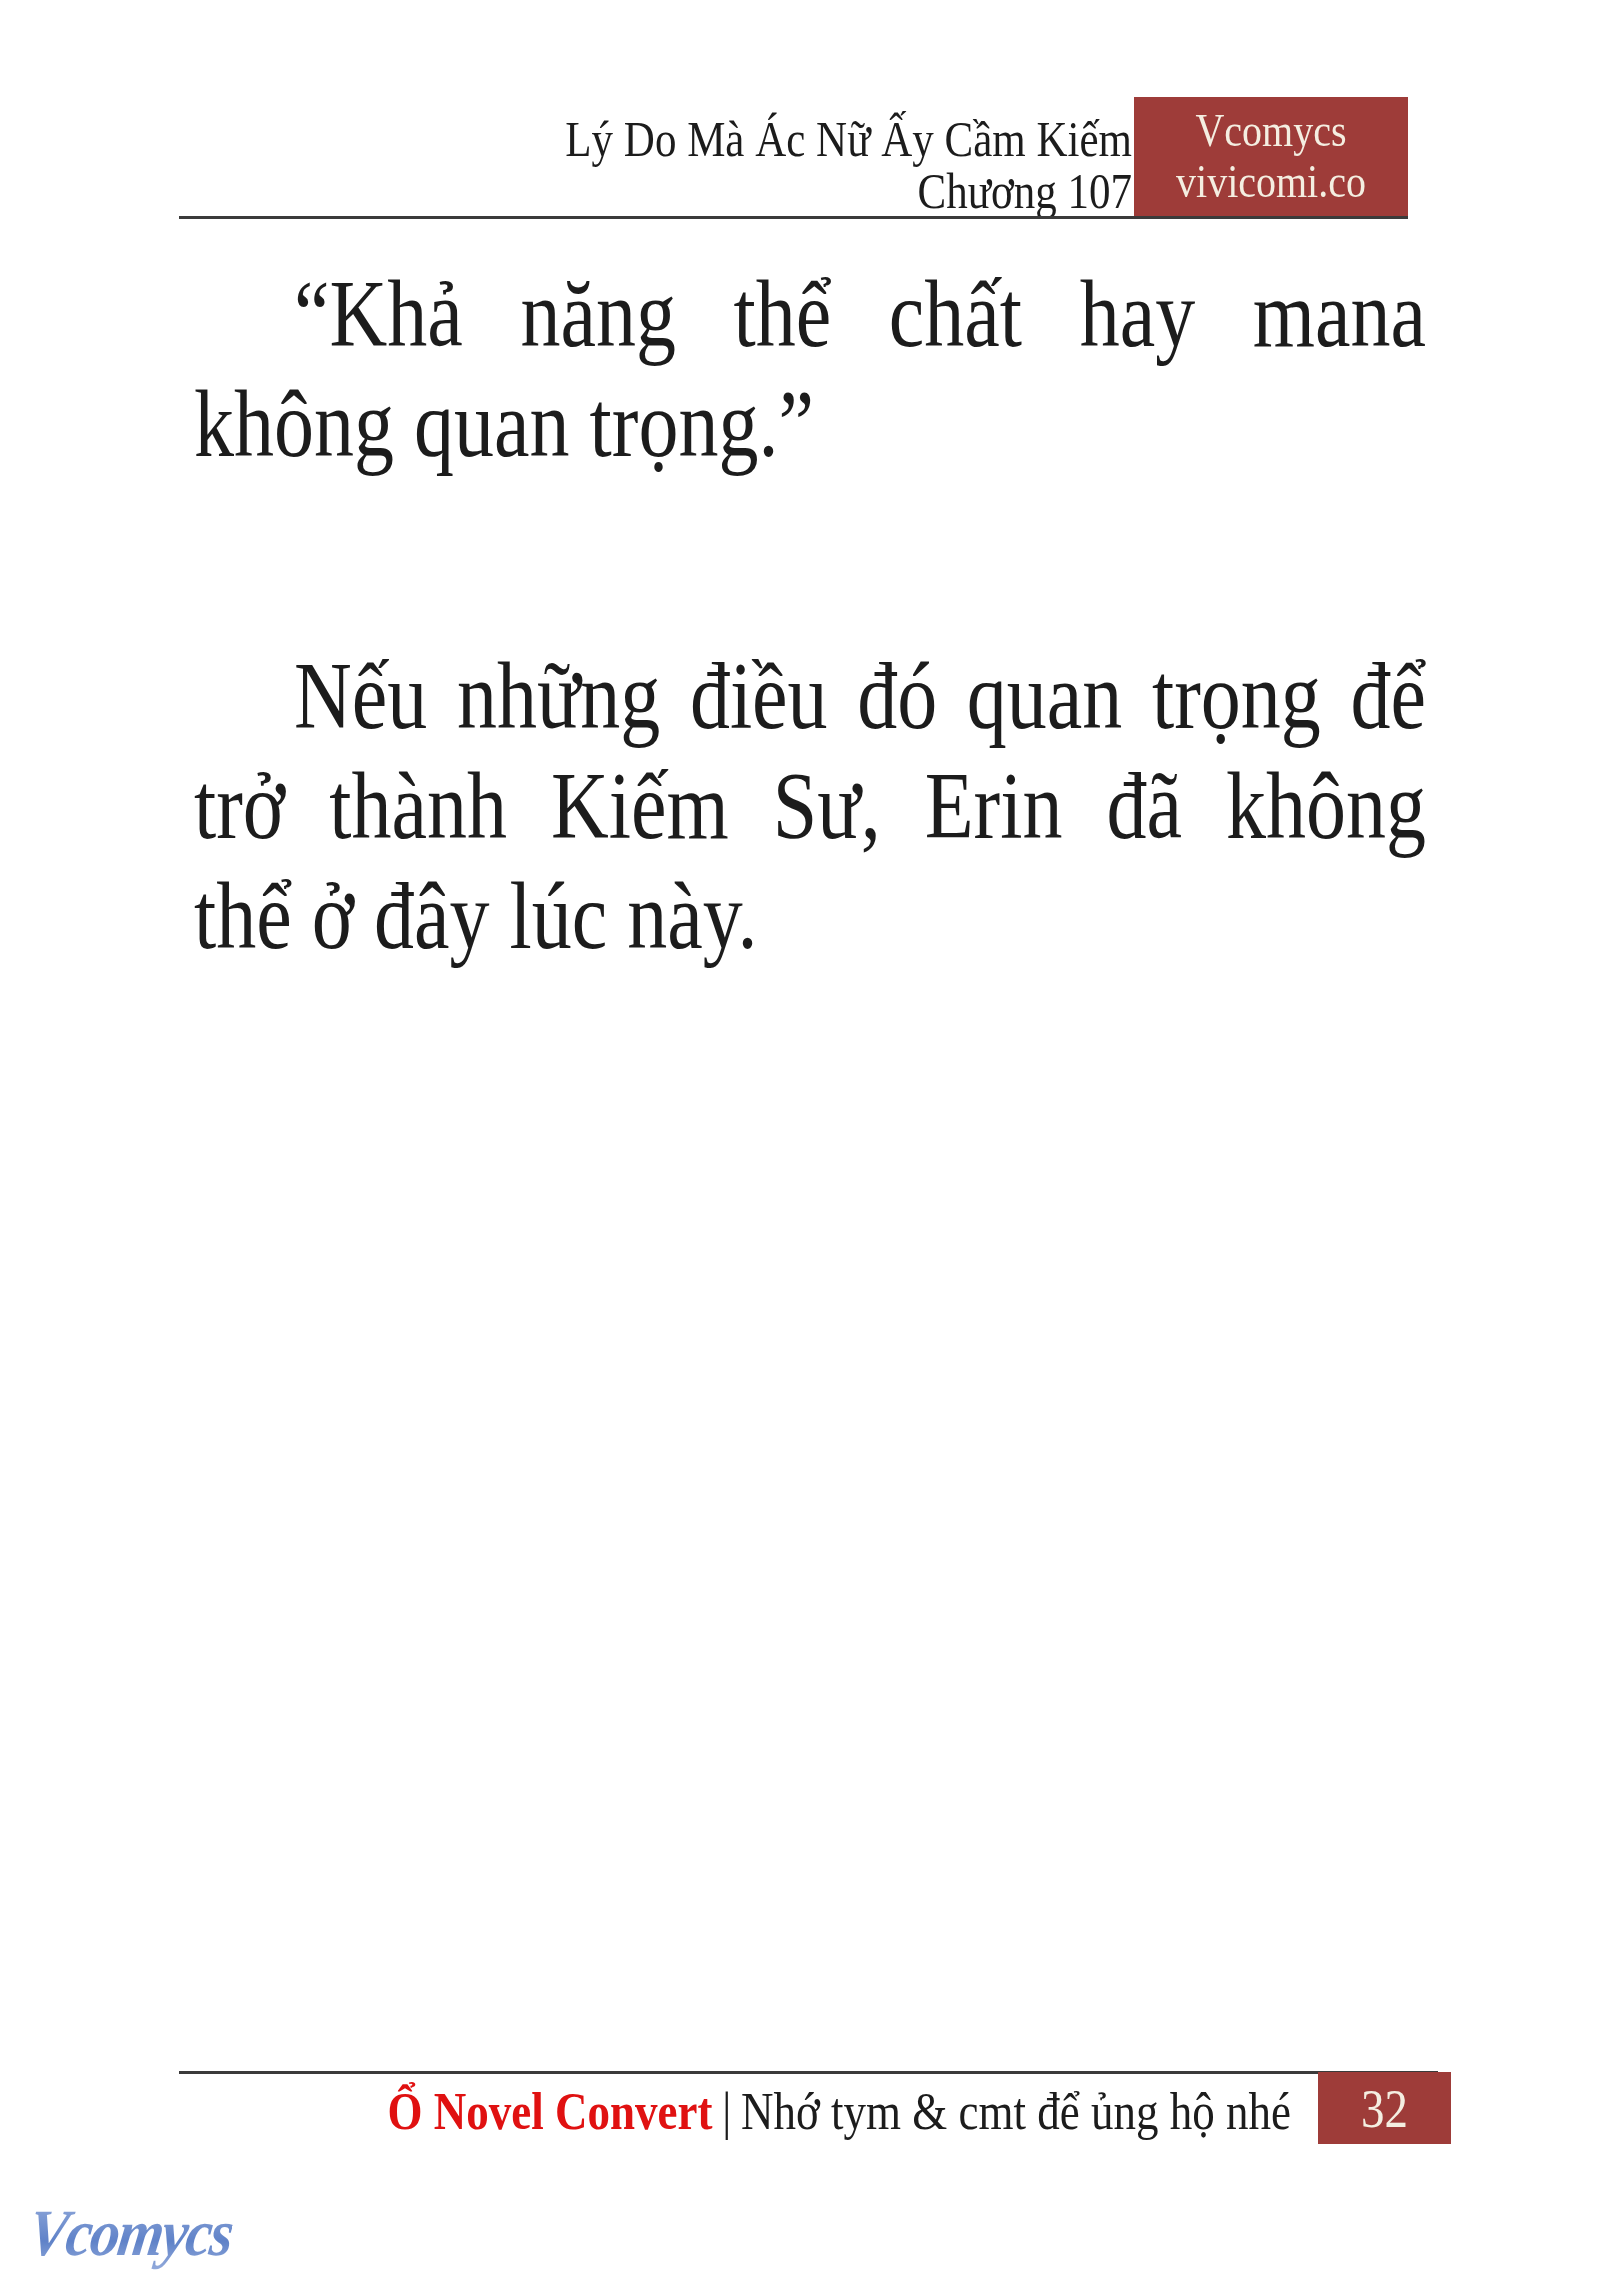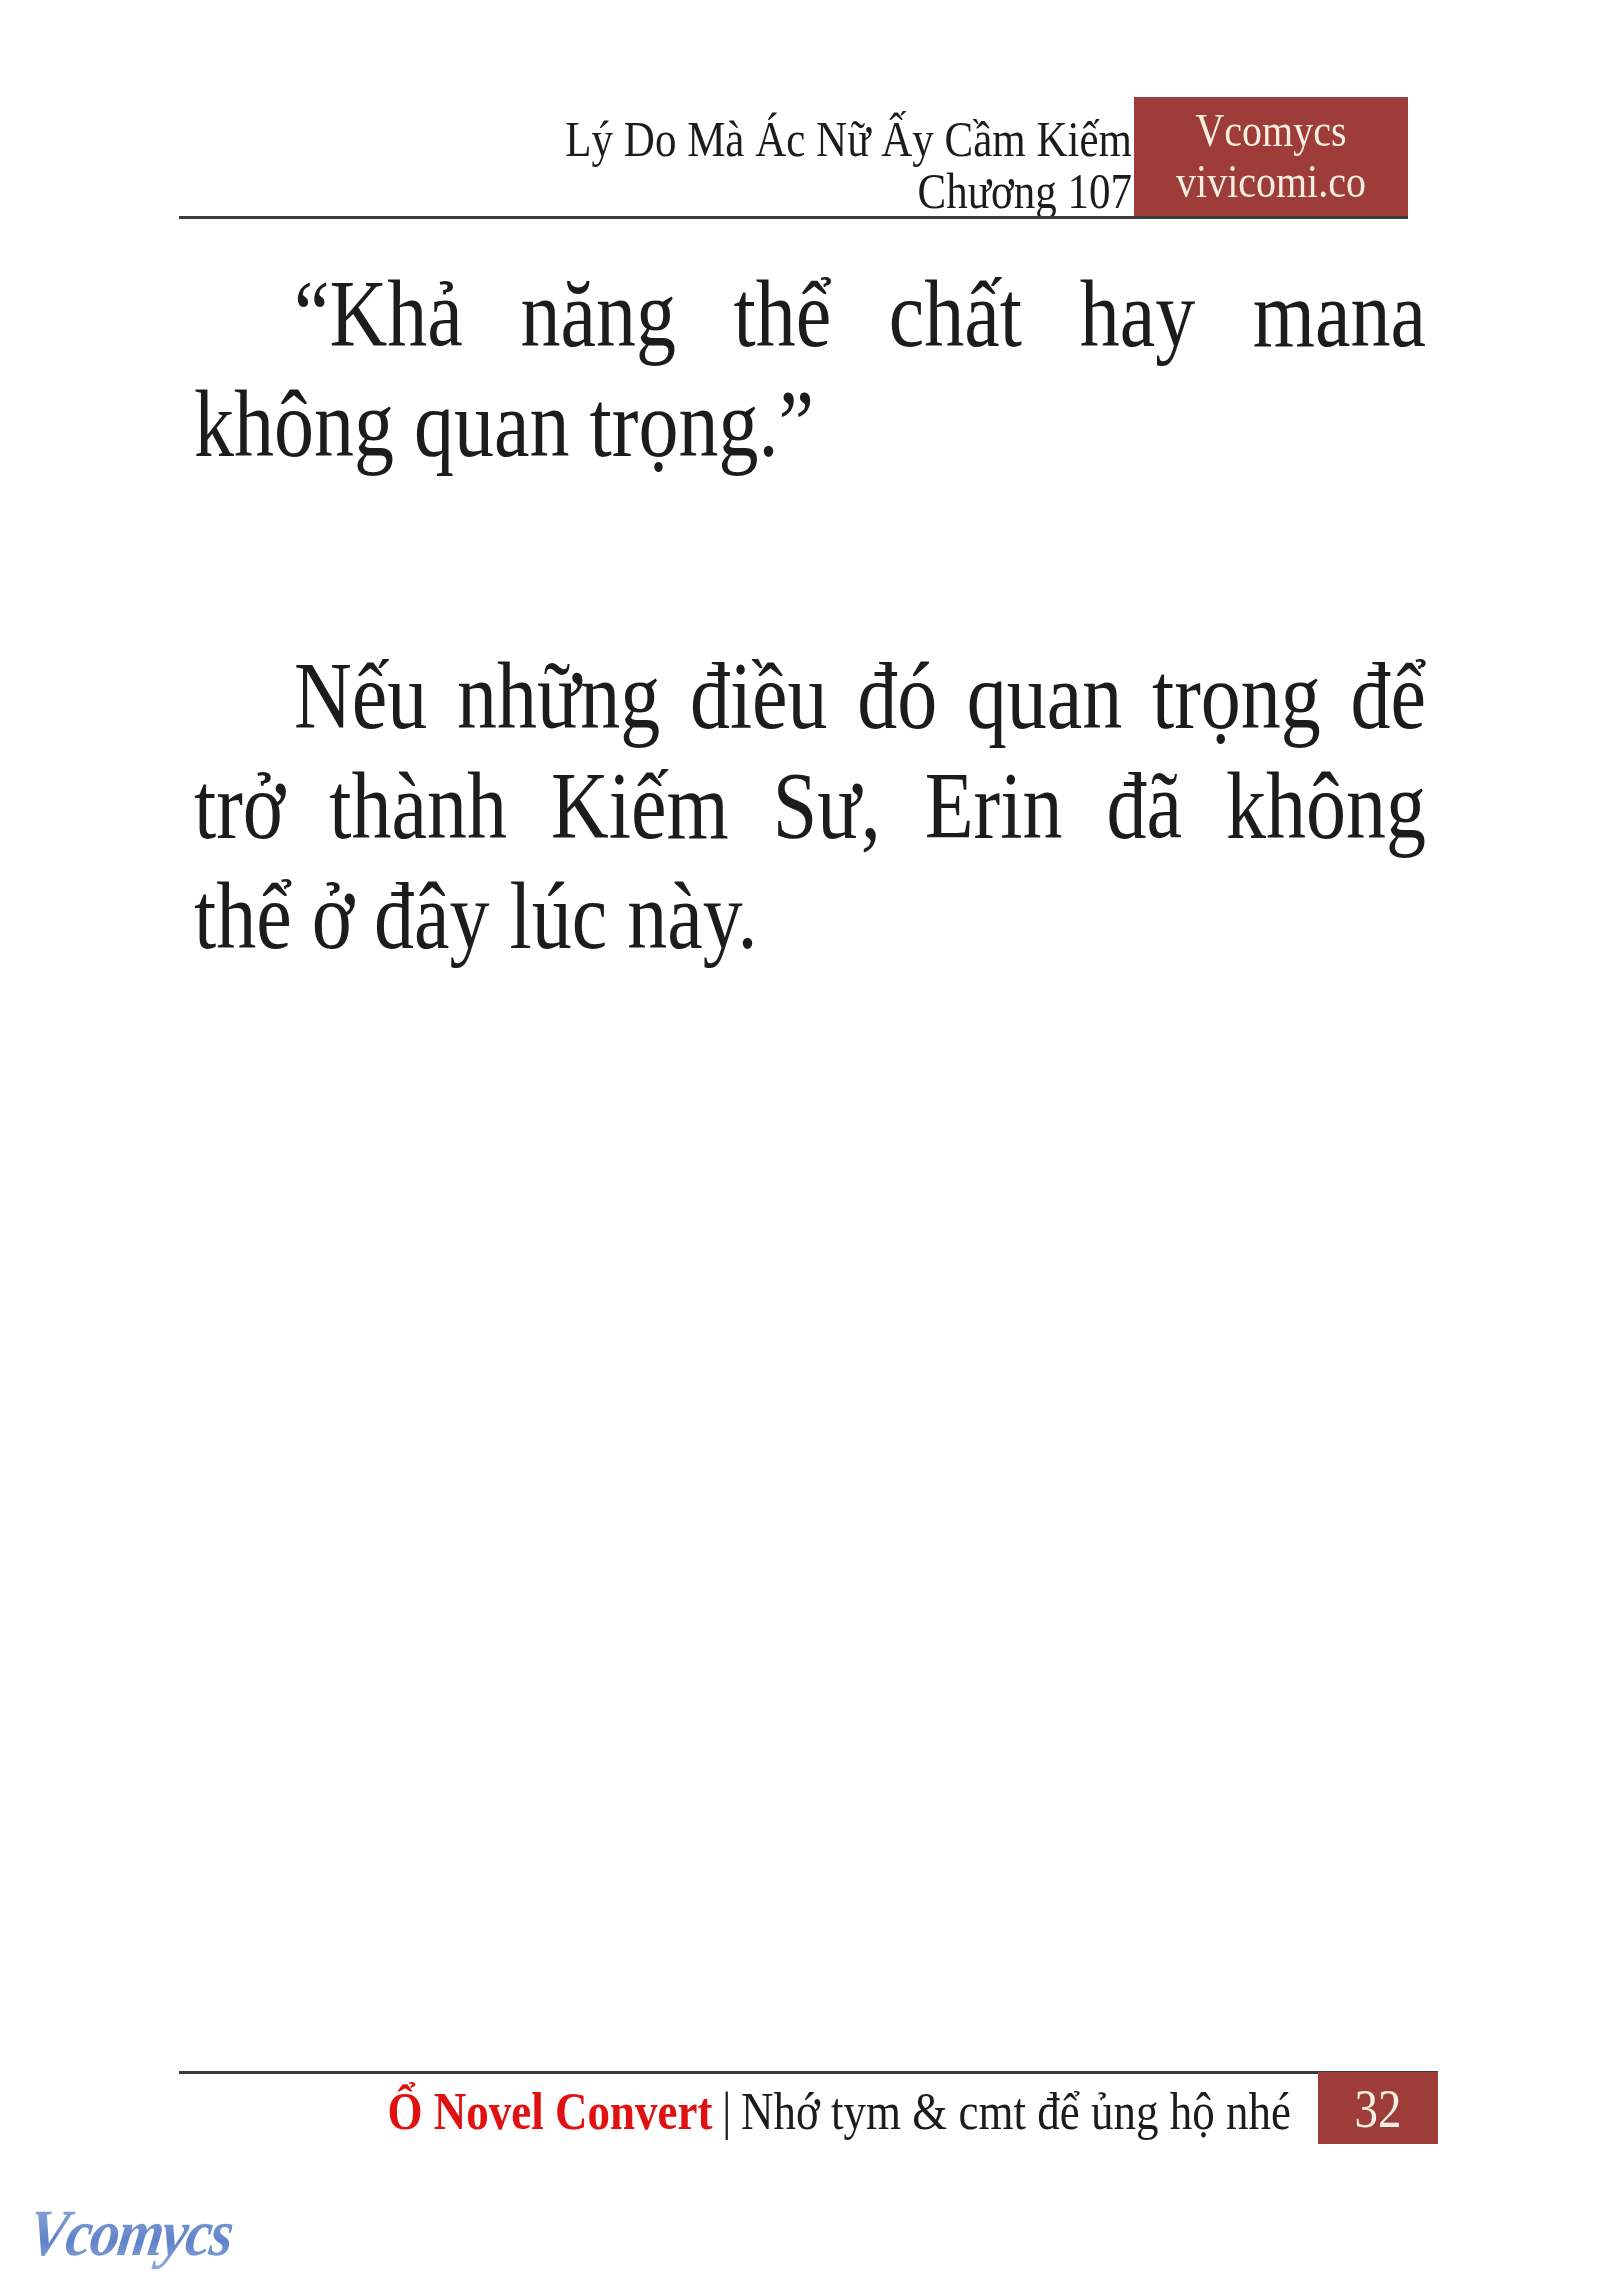--- a/index.html
+++ b/index.html
@@ -80,21 +80,21 @@
     line-height: 55px;
     white-space: nowrap;
     text-align: center;
   }
   .footer-brand { color: var(--footer-accent, #e01111); font-weight: bold; }
   .footer-sep { color: var(--text-color, #1c1c1c); padding: 0 9.8px; }
   .page-number-box {
     position: absolute;
     left: 1318px;
     top: 2072px;
-    width: 120px;
+    width: 133px;
     height: 72px;
     background: var(--brand-red, #9e3c39);
     color: var(--cream, #f4eee1);
     font-size: 47px;
     line-height: 72px;
     text-align: center;
   }
 
   
   .logo {

